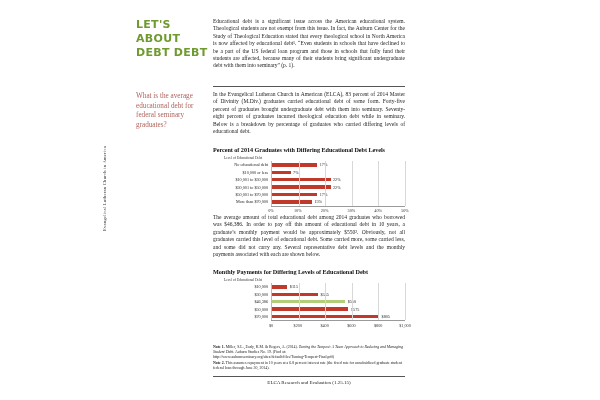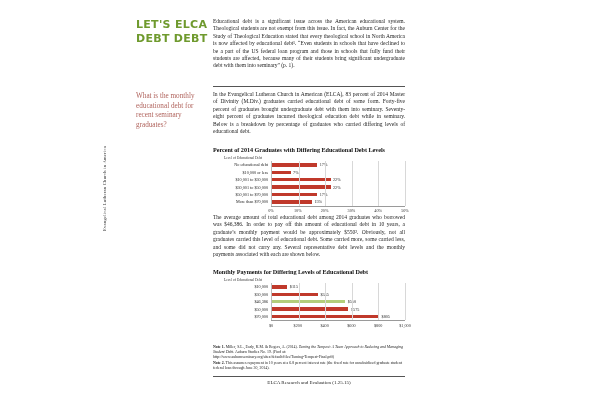--- a/index.html
+++ b/index.html
@@ -175,25 +175,25 @@
 </head>
 <body>
 
 <div id="page">
 
   <div id="vstrip">
     <div class="vtext">Evangelical Lutheran Church in America</div>
   </div>
 
   <div id="headline">
-    <span>LET'S ELCA</span>
+    <span>LET'S ABOUT</span>
     <span class="l2">DEBT DEBT</span>
   </div>
 
-  <div id="sidequestion">What is the monthly educational debt for recent seminary graduates?</div>
+  <div id="sidequestion">What is the average educational debt for federal seminary graduates?</div>
 
   <div id="para1" class="bodycol">Educational debt is a significant issue across the American educational system. Theological students are not exempt from this issue. In fact, the Auburn Center for the Study of Theological Education stated that every theological school in North America is now affected by educational debt¹. “Even students in schools that have declined to be a part of the US federal loan program and those in schools that fully fund their students are affected, because many of their students bring significant undergraduate debt with them into seminary” (p. 1).</div>
 
   <div id="rule1" class="hrule"></div>
 
   <div id="para2" class="bodycol">In the Evangelical Lutheran Church in American (ELCA), 83 percent of 2014 Master of Divinity (M.Div.) graduates carried educational debt of some form. Forty-five percent of graduates brought undergraduate debt with them into seminary. Seventy-eight percent of graduates incurred theological education debt while in seminary.  Below is a breakdown by percentage of graduates who carried differing levels of educational debt.</div>
 
   <div id="chart1" class="chartblock">
     <div class="chart-title">Percent of  2014 Graduates with Differing Educational Debt Levels</div>
     <div class="axis-title">

